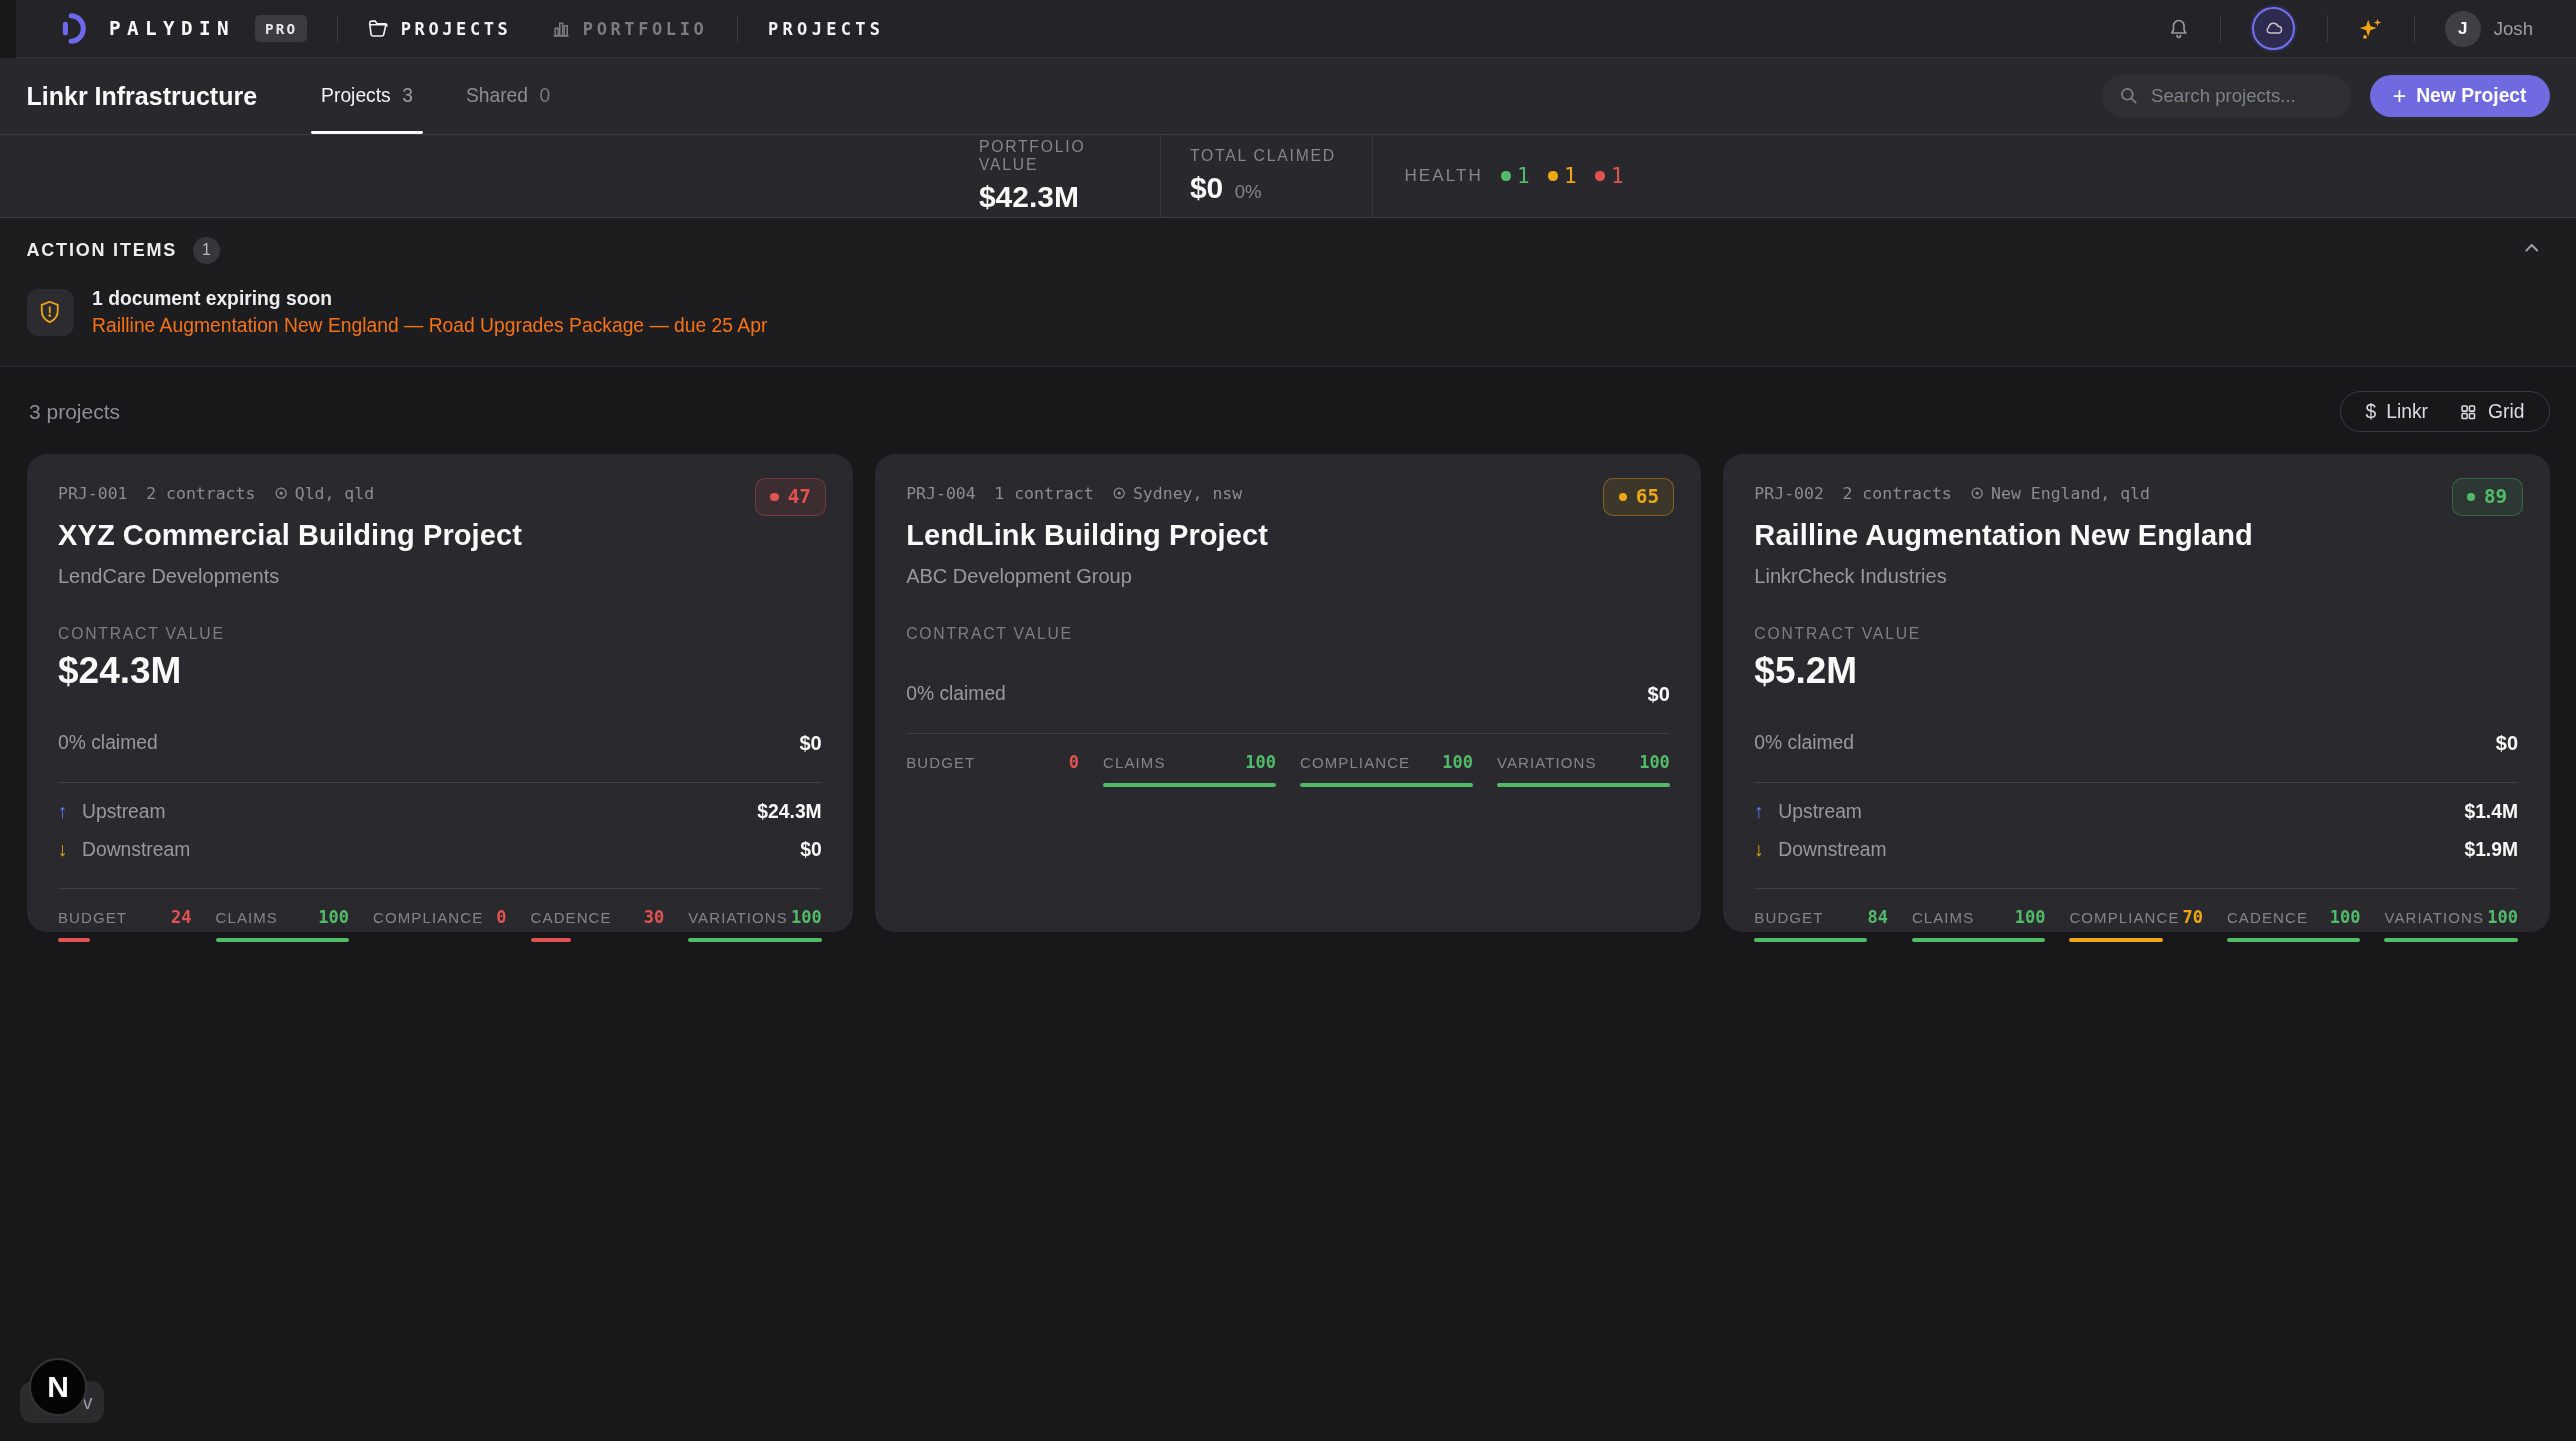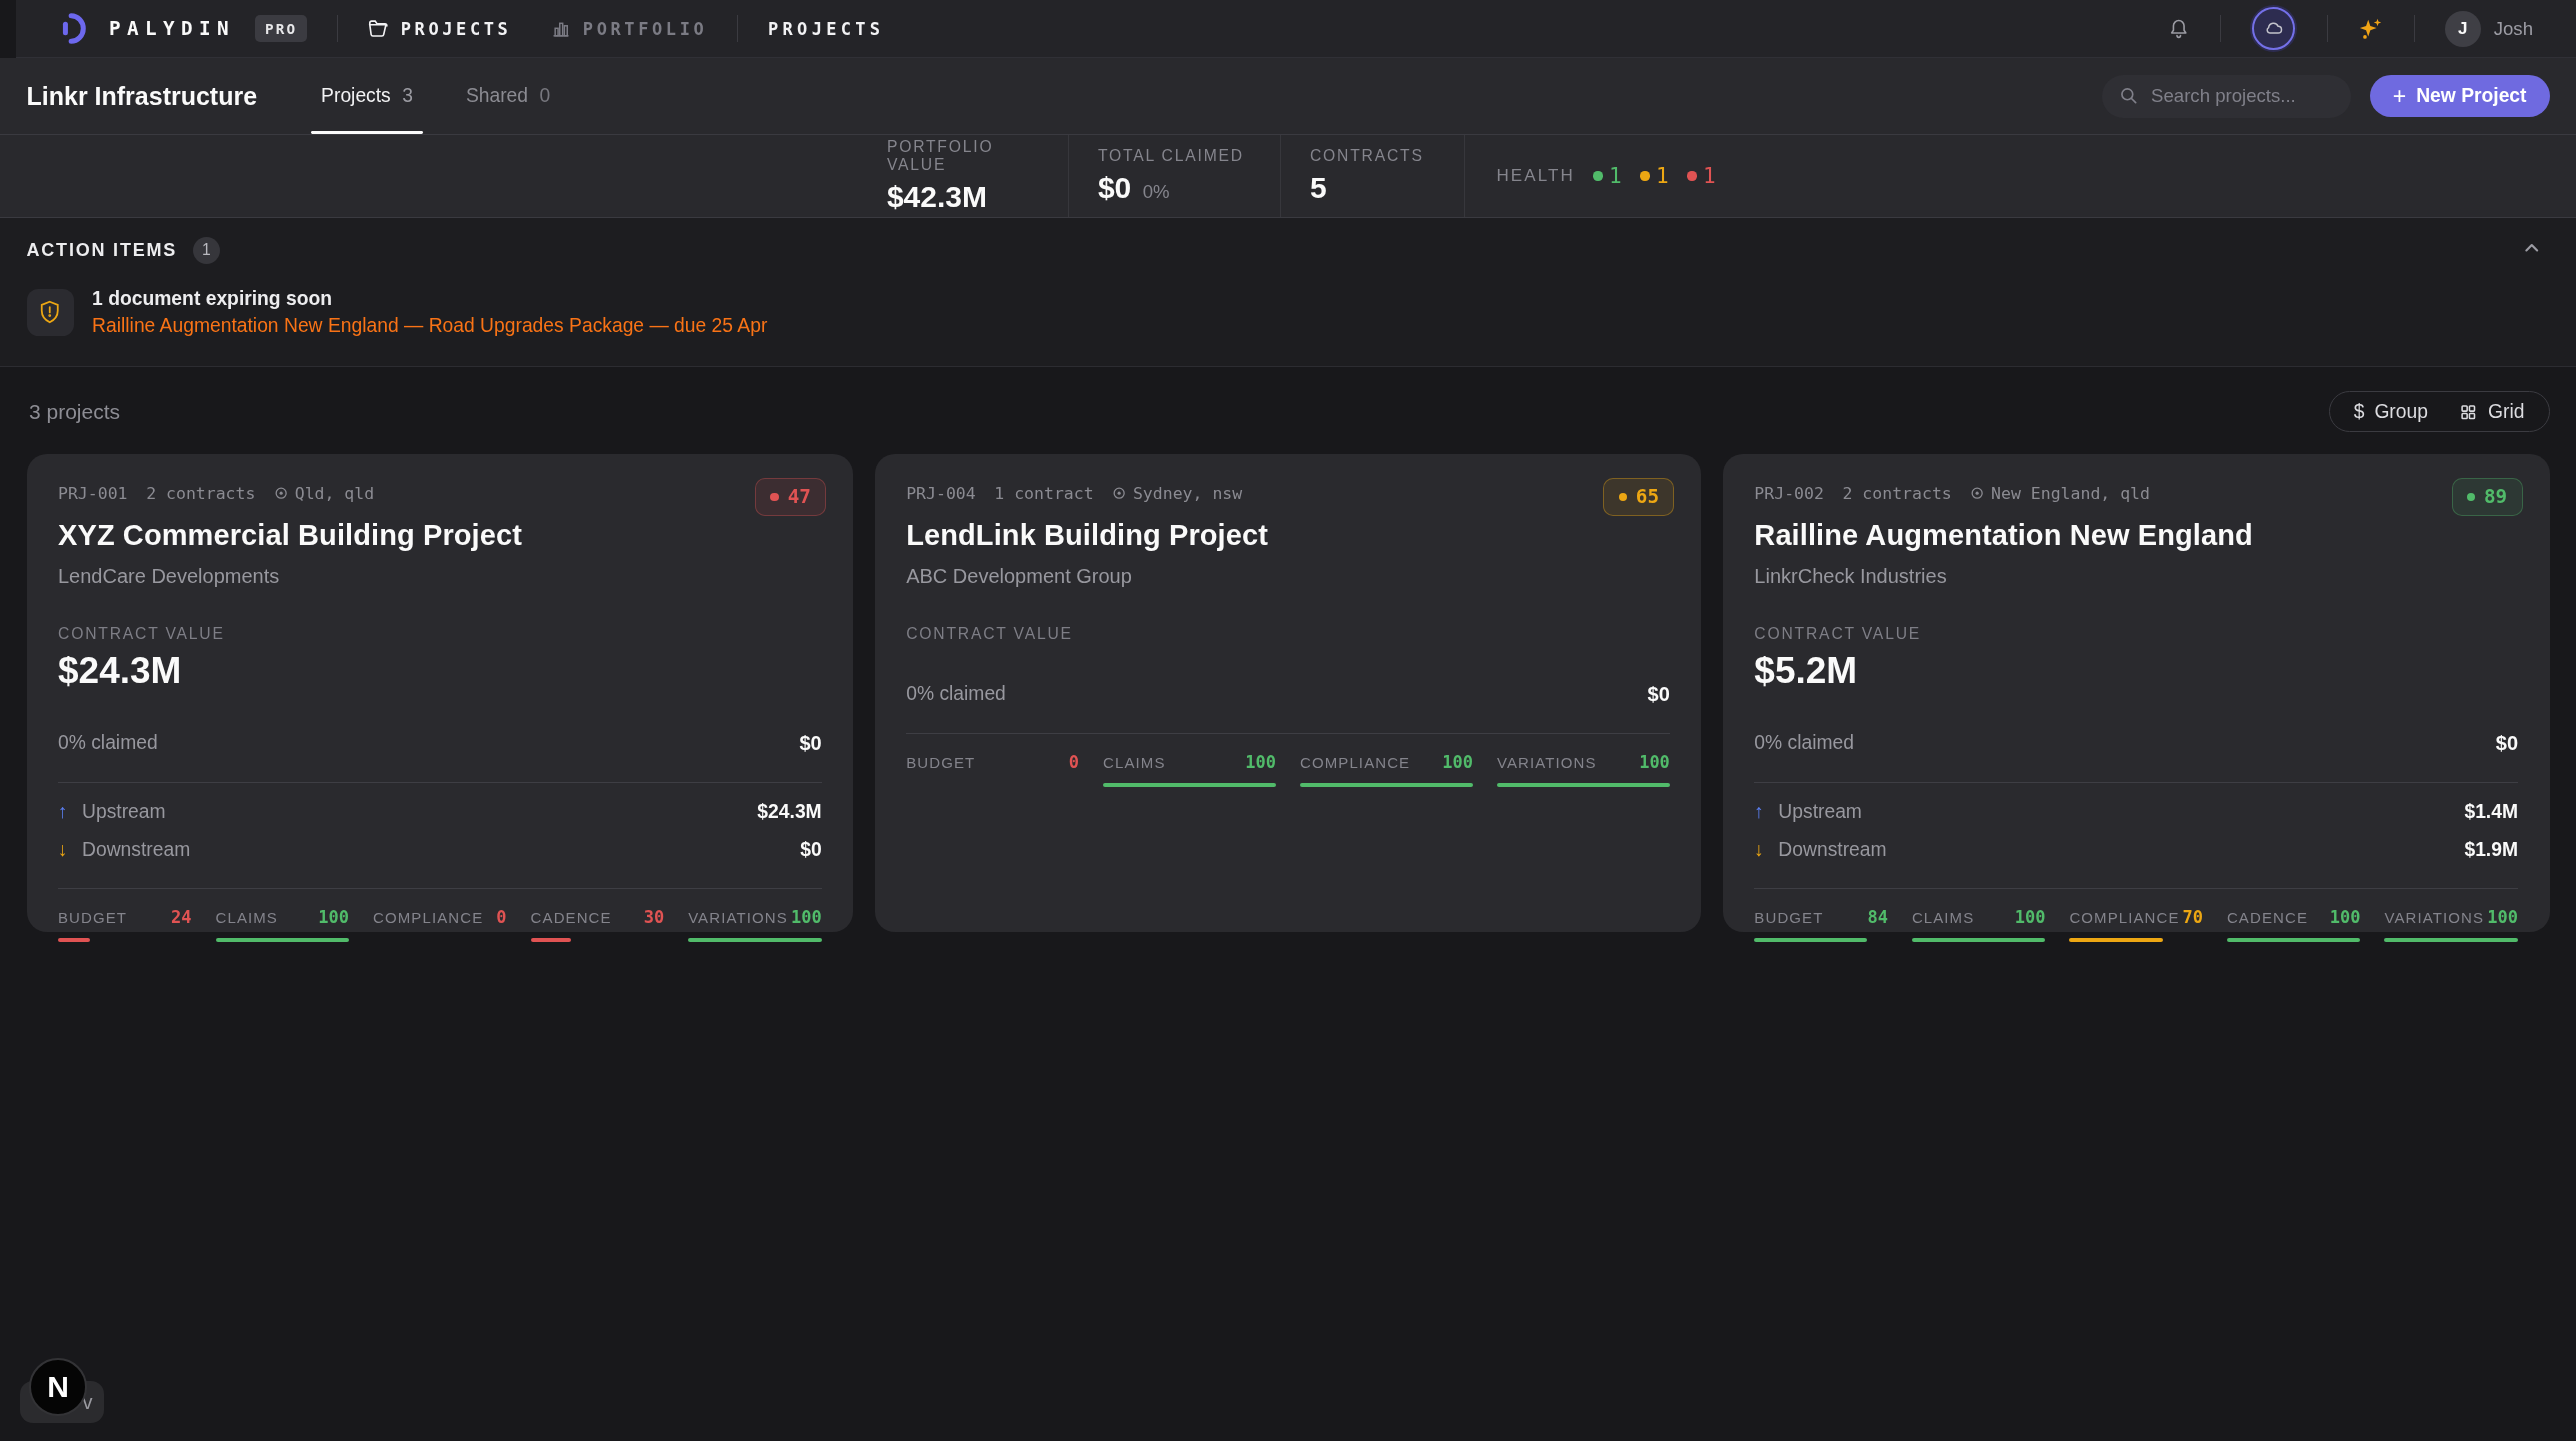--- a/index.html
+++ b/index.html
@@ -280,24 +280,20 @@
     <span class="statlabel">PORTFOLIO VALUE</span>
     <span class="statvalue">$42.3M</span>
   </div>
   <div class="stat s2">
     <span class="statlabel">TOTAL CLAIMED</span>
     <span class="statvalue">
       <span>$0</span>
       <span class="statsub">0%</span>
     </span>
   </div>
-  <div class="stat s3">
-    <span class="statlabel">CONTRACTS</span>
-    <span class="statvalue">5</span>
-  </div>
   <div class="health">
     <span class="healthlabel">HEALTH</span>
     <span class="hitem" data-tone="green">
       <span class="hdot"></span>
         <span>1</span>
     </span>
     <span class="hitem" data-tone="amber">
       <span class="hdot"></span>
         <span>1</span>
     </span>
@@ -331,21 +327,21 @@
       <div class="actitemsub">Railline Augmentation New England — Road Upgrades Package — due 25 Apr</div>
     </div>
   </div>
 </div>
 
 <div class="toolbar">
   <span class="projcount">3 projects</span>
   <div class="viewtoggle">
     <span class="viewopt">
       <span class="dollar">$</span>
-      <span>Group</span>
+      <span>Linkr</span>
     </span>
     <span class="viewopt">
       <span>
         <svg width="18.6" height="18.6" viewBox="0 0 24 24" fill="none" stroke="currentColor" stroke-width="2">
           <rect x="4" y="4" width="6.5" height="6.5" rx="1"></rect>
             <rect x="13.5" y="4" width="6.5" height="6.5" rx="1"></rect>
           <rect x="4" y="13.5" width="6.5" height="6.5" rx="1"></rect>
             <rect x="13.5" y="13.5" width="6.5" height="6.5" rx="1"></rect>
         </svg>
       </span>

